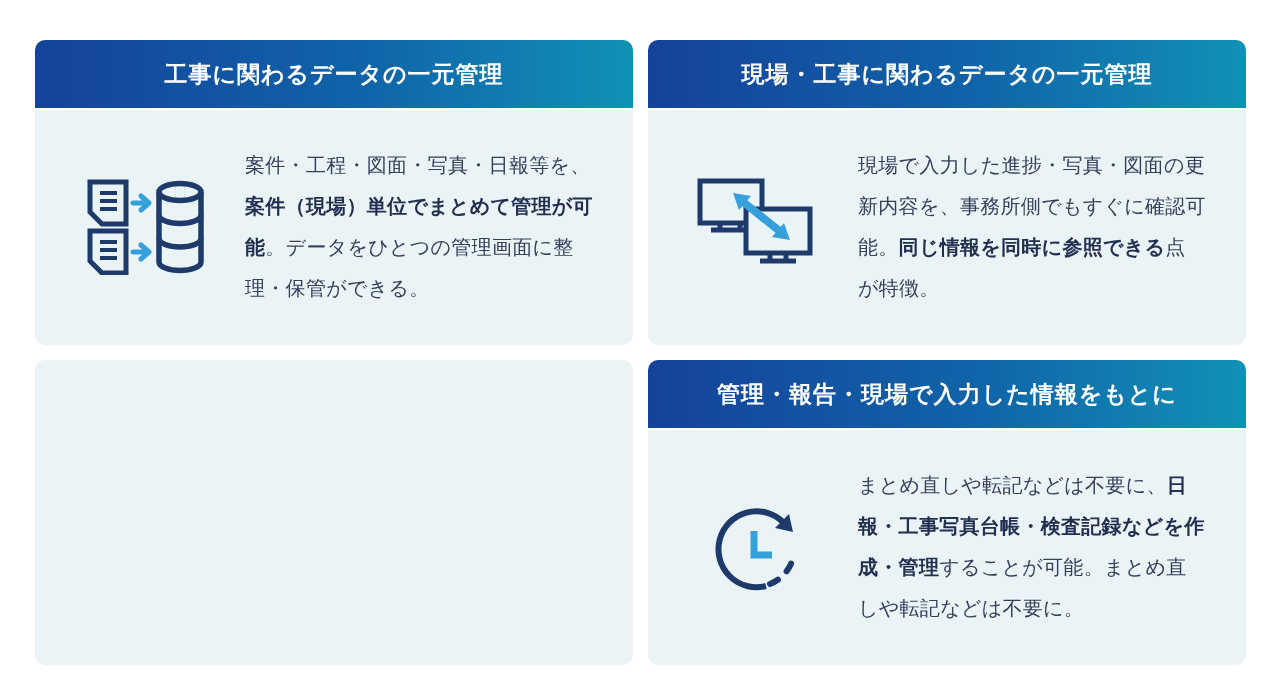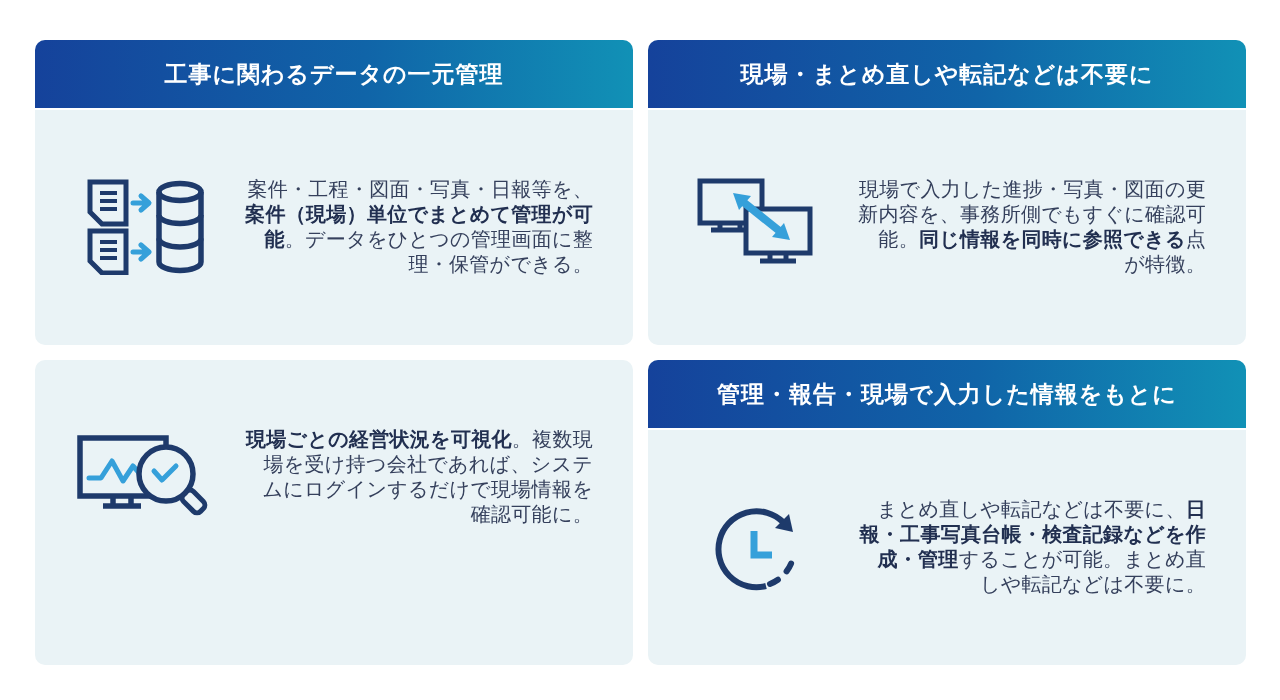--- a/index.html
+++ b/index.html
@@ -50,24 +50,24 @@
   .icon-box {
     flex: 0 0 136px;
     display: flex;
     align-items: center;
     justify-content: center;
   }
   .card-text {
     width: 352px;
     margin: 0;
     font-size: 20px;
-    line-height: 25px;
+    line-height: 41px;
     letter-spacing: 0.3px;
     color: #35405c;
-    text-align: right;
+    text-align: left;
   }
   .card-text .bold {
     font-weight: 700;
     color: #212f50;
   }
 </style>
 </head>
 <body>
 
 <div class="feature-grid">
@@ -99,21 +99,21 @@
             <path d="M78,83 A21 8.5 0 0 0 120,83"></path>
           </g>
         </svg>
       </div>
       <p class="card-text"><span>案件・工程・図面・写真・日報等を、</span><span class="bold">案件（現場）単位でまとめて管理が可能</span><span>。データをひとつの管理画面に整理・保管ができる。</span></p>
     </div>
   </div>
 
   <div class="card">
     <div class="card-header">
-      <span>現場・まとめ直しや転記などは不要に</span>
+      <span>現場・工事に関わるデータの一元管理</span>
     </div>
     <div class="card-body">
       <div class="icon-box">
         <svg width="120" height="104" viewBox="0 0 120 104">
           <g fill="#eaf3f6" stroke="#1e3a6b" stroke-width="5">
             <rect x="4" y="6" width="62" height="42"></rect>
           </g>
           <g fill="none" stroke="#1e3a6b" stroke-width="5">
             <path d="M24,48 V55 M44,48 V55"></path>
             <path d="M15,55 H53"></path>
@@ -128,36 +128,20 @@
           <path d="M46,26 L86,58" fill="none" stroke="#35a0da" stroke-width="8"></path>
           <polygon points="37,18 55,21 43,35" fill="#35a0da"></polygon>
           <polygon points="94,65 76,62 88,48" fill="#35a0da"></polygon>
         </svg>
       </div>
       <p class="card-text"><span>現場で入力した進捗・写真・図面の更新内容を、事務所側でもすぐに確認可能。</span><span class="bold">同じ情報を同時に参照できる</span><span>点が特徴。</span></p>
     </div>
   </div>
 
   <div class="card">
-    <div class="card-body">
-      <div class="icon-box">
-        <svg width="132" height="98" viewBox="0 0 132 98">
-          <g fill="none" stroke="#1e3a6b" stroke-width="5.5">
-            <rect x="3" y="10" width="86" height="58"></rect>
-            <path d="M36,68 V78 M54,68 V78"></path>
-            <path d="M26,78 H64"></path>
-          </g>
-          <polyline points="12,50 24,50 35,33 46,53 56,38 64,47" fill="none" stroke="#35a0da" stroke-width="5" stroke-linejoin="round" stroke-linecap="round"></polyline>
-          <circle cx="89" cy="46" r="27" fill="#eaf3f6" stroke="#1e3a6b" stroke-width="5.5"></circle>
-          <polyline points="77,43 85,52 99,38" fill="none" stroke="#35a0da" stroke-width="5" stroke-linejoin="round" stroke-linecap="round"></polyline>
-          <rect x="108" y="58" width="24" height="14" rx="5" fill="none" stroke="#1e3a6b" stroke-width="5" transform="rotate(45 108 65)"></rect>
-        </svg>
-      </div>
-      <p class="card-text"><span class="bold">現場ごとの経営状況を可視化</span><span>。複数現場を受け持つ会社であれば、システムにログインするだけで現場情報を確認可能に。</span></p>
-    </div>
   </div>
 
   <div class="card">
     <div class="card-header">
       <span>管理・報告・現場で入力した情報をもとに</span>
     </div>
     <div class="card-body">
       <div class="icon-box">
         <svg width="104" height="100" viewBox="0 0 104 100">
           <path d="M79,25 A38 38 0 1 0 62,89" fill="none" stroke="#1e3a6b" stroke-width="6"></path>

